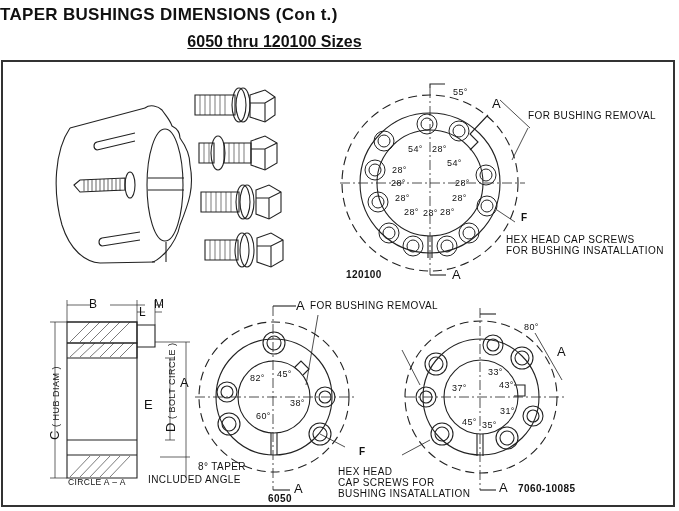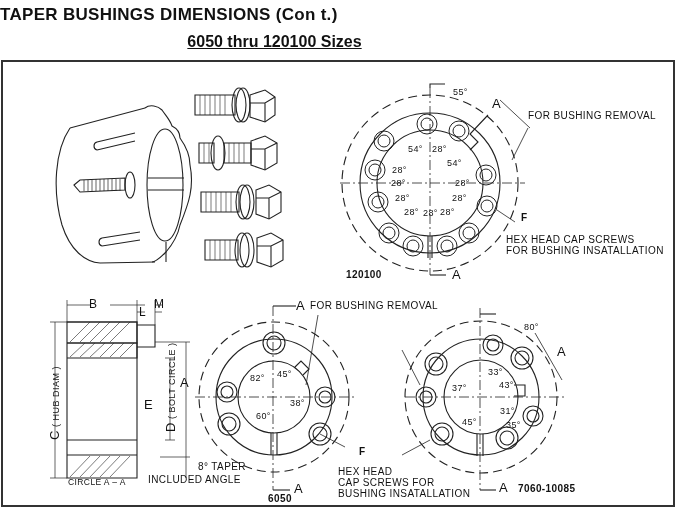--- a/index.html
+++ b/index.html
@@ -226,15 +226,15 @@
 <div class="lbl" style="left:294px;top:481px;font-size:13px;">A</div>
 <div class="lbl b" style="left:268px;top:493px;">6050</div>
 
 <div class="lbl deg" style="left:524px;top:322px;">80°</div>
 <div class="lbl" style="left:557px;top:344px;font-size:13px;">A</div>
 <div class="lbl deg" style="left:488px;top:367px;">33°</div>
 <div class="lbl deg" style="left:499px;top:380px;">43°</div>
 <div class="lbl deg" style="left:452px;top:383px;">37°</div>
 <div class="lbl deg" style="left:500px;top:406px;">31°</div>
 <div class="lbl deg" style="left:462px;top:417px;">45°</div>
-<div class="lbl deg" style="left:482px;top:420px;margin-left:24px;">35°</div>
+<div class="lbl deg" style="left:482px;top:420px;">35°</div>
 <div class="lbl" style="left:499px;top:480px;font-size:13px;">A</div>
 <div class="lbl b" style="left:518px;top:483px;">7060-10085</div>
 
 </body></html>

